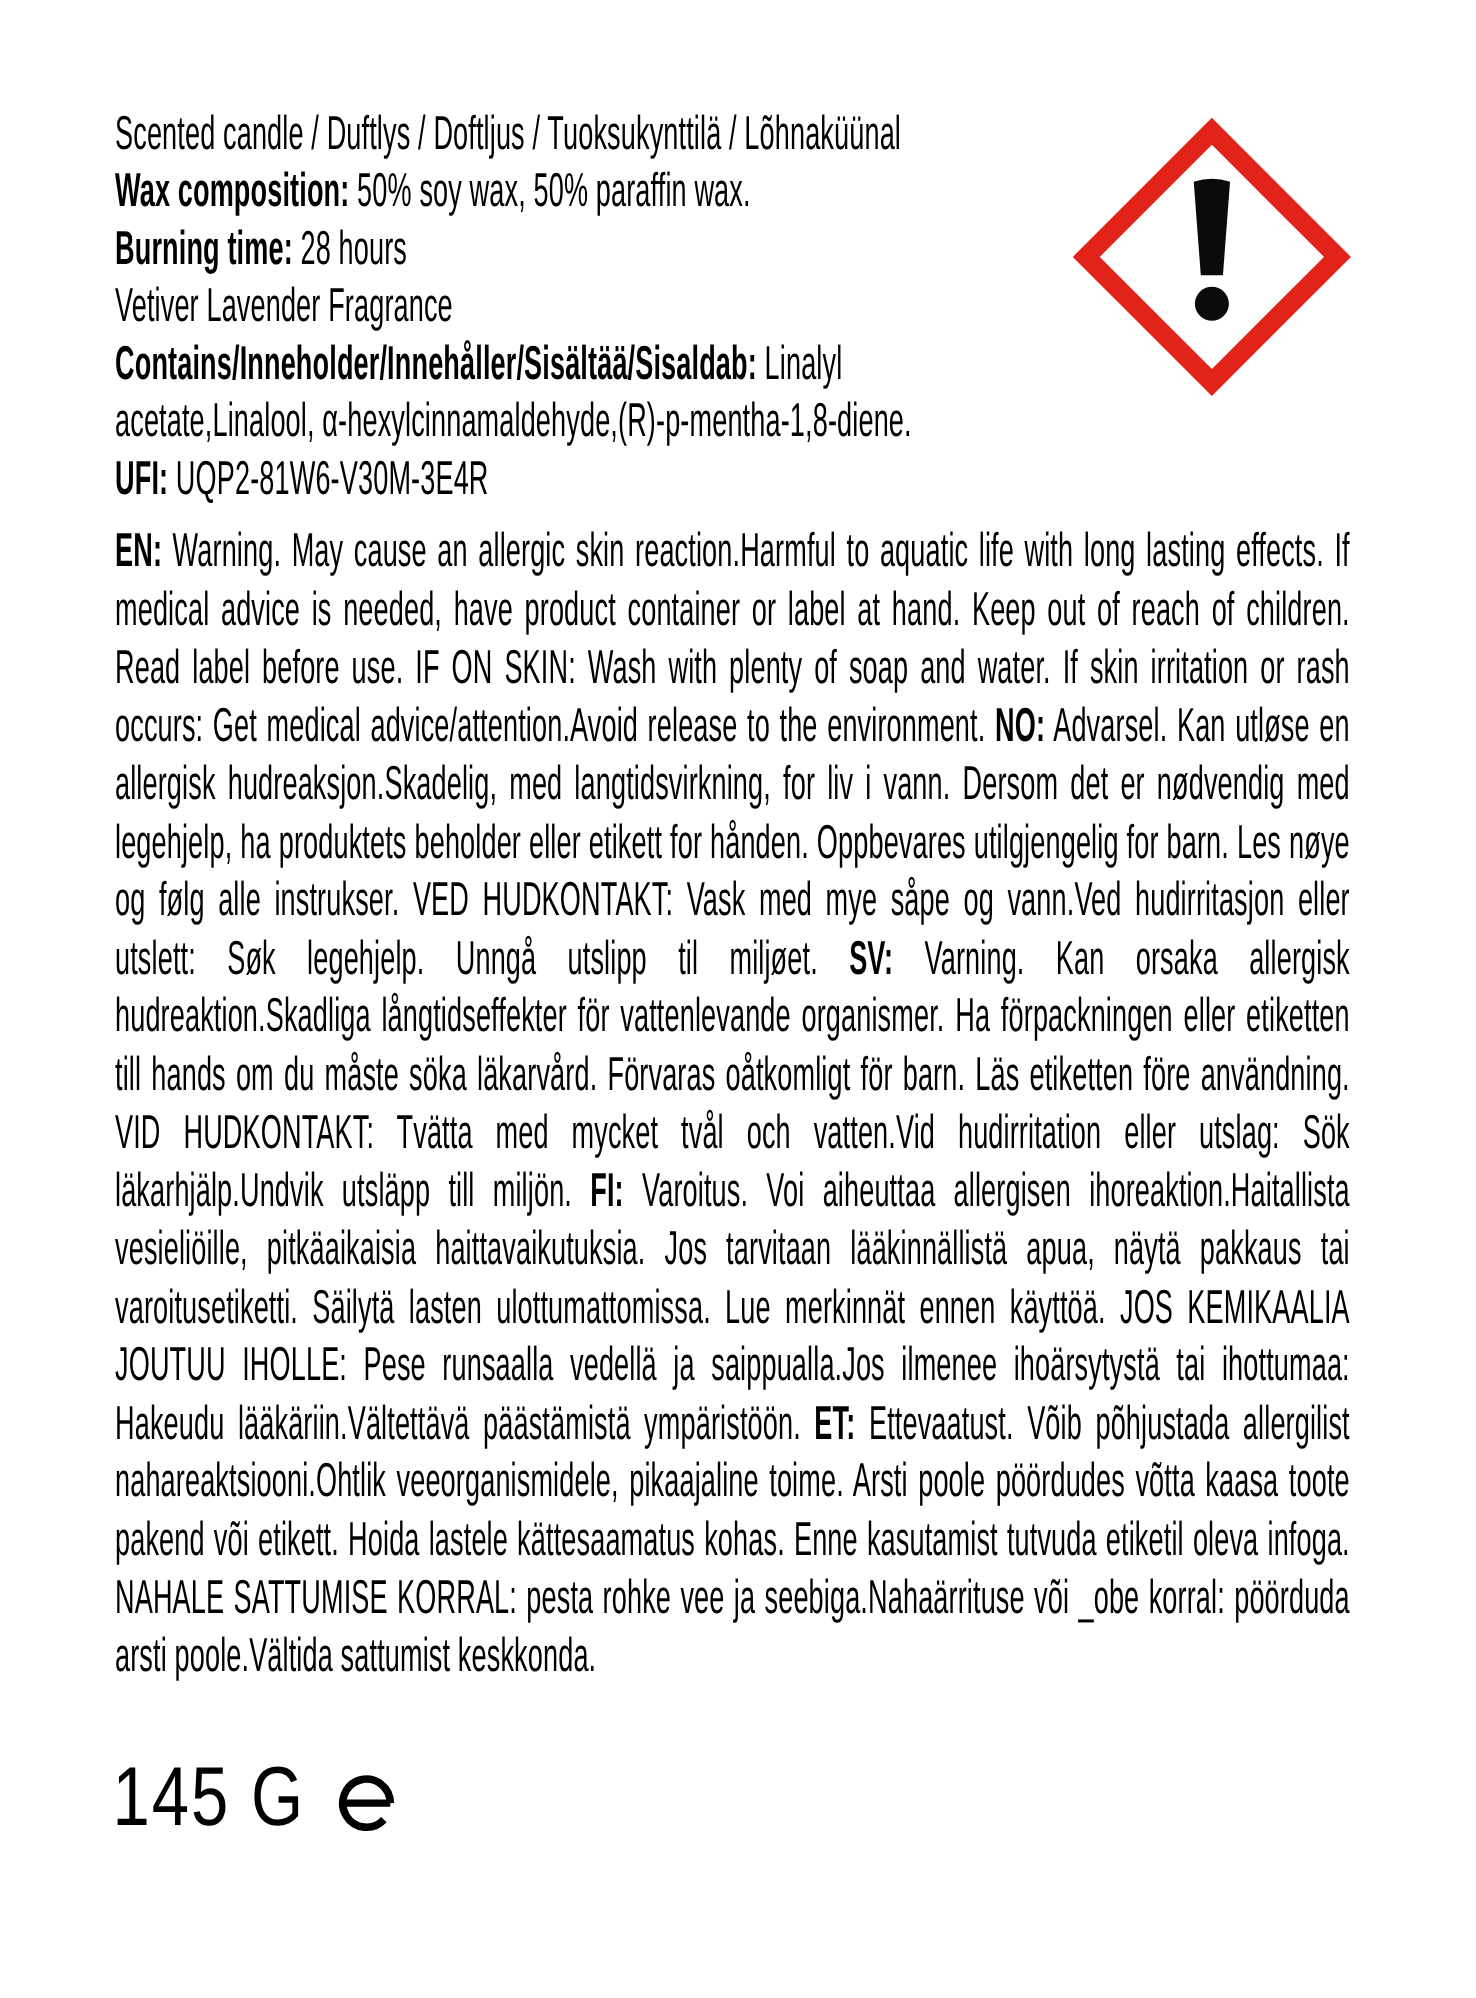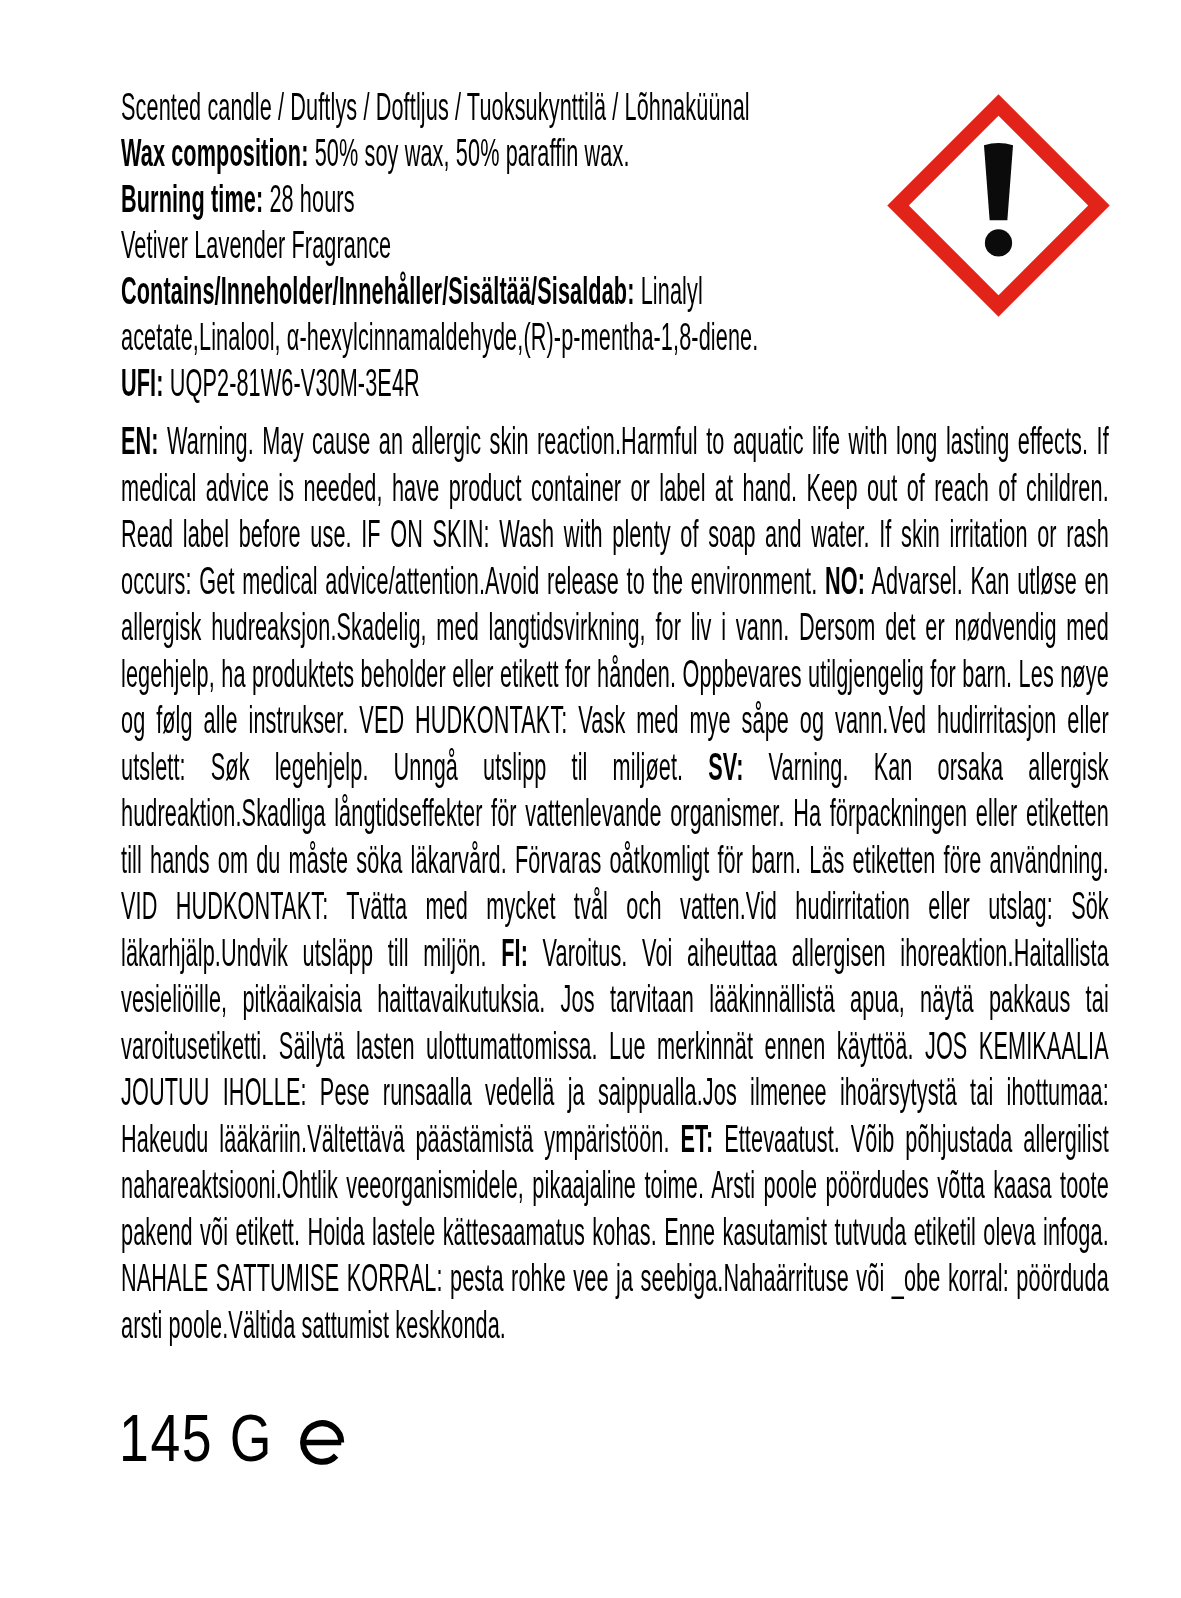--- a/index.html
+++ b/index.html
@@ -7,21 +7,21 @@
     width: 1181px; height: 1598px;
     background: #ffffff;
     overflow: hidden;
   }
   body {
     position: relative;
     font-family: "Liberation Sans", sans-serif;
     color: #000;
     -webkit-font-smoothing: antialiased;
   }
-  .sheet { position: absolute; inset: 0; margin-left: 29px; }
+  .sheet { position: absolute; inset: 0; }
 
   
   .text-col {
     position: absolute;
     left: 92px; top: 84px;
     width: 1733px;
     transform: scaleX(0.57);
     transform-origin: 0 0;
   }
   .line {

